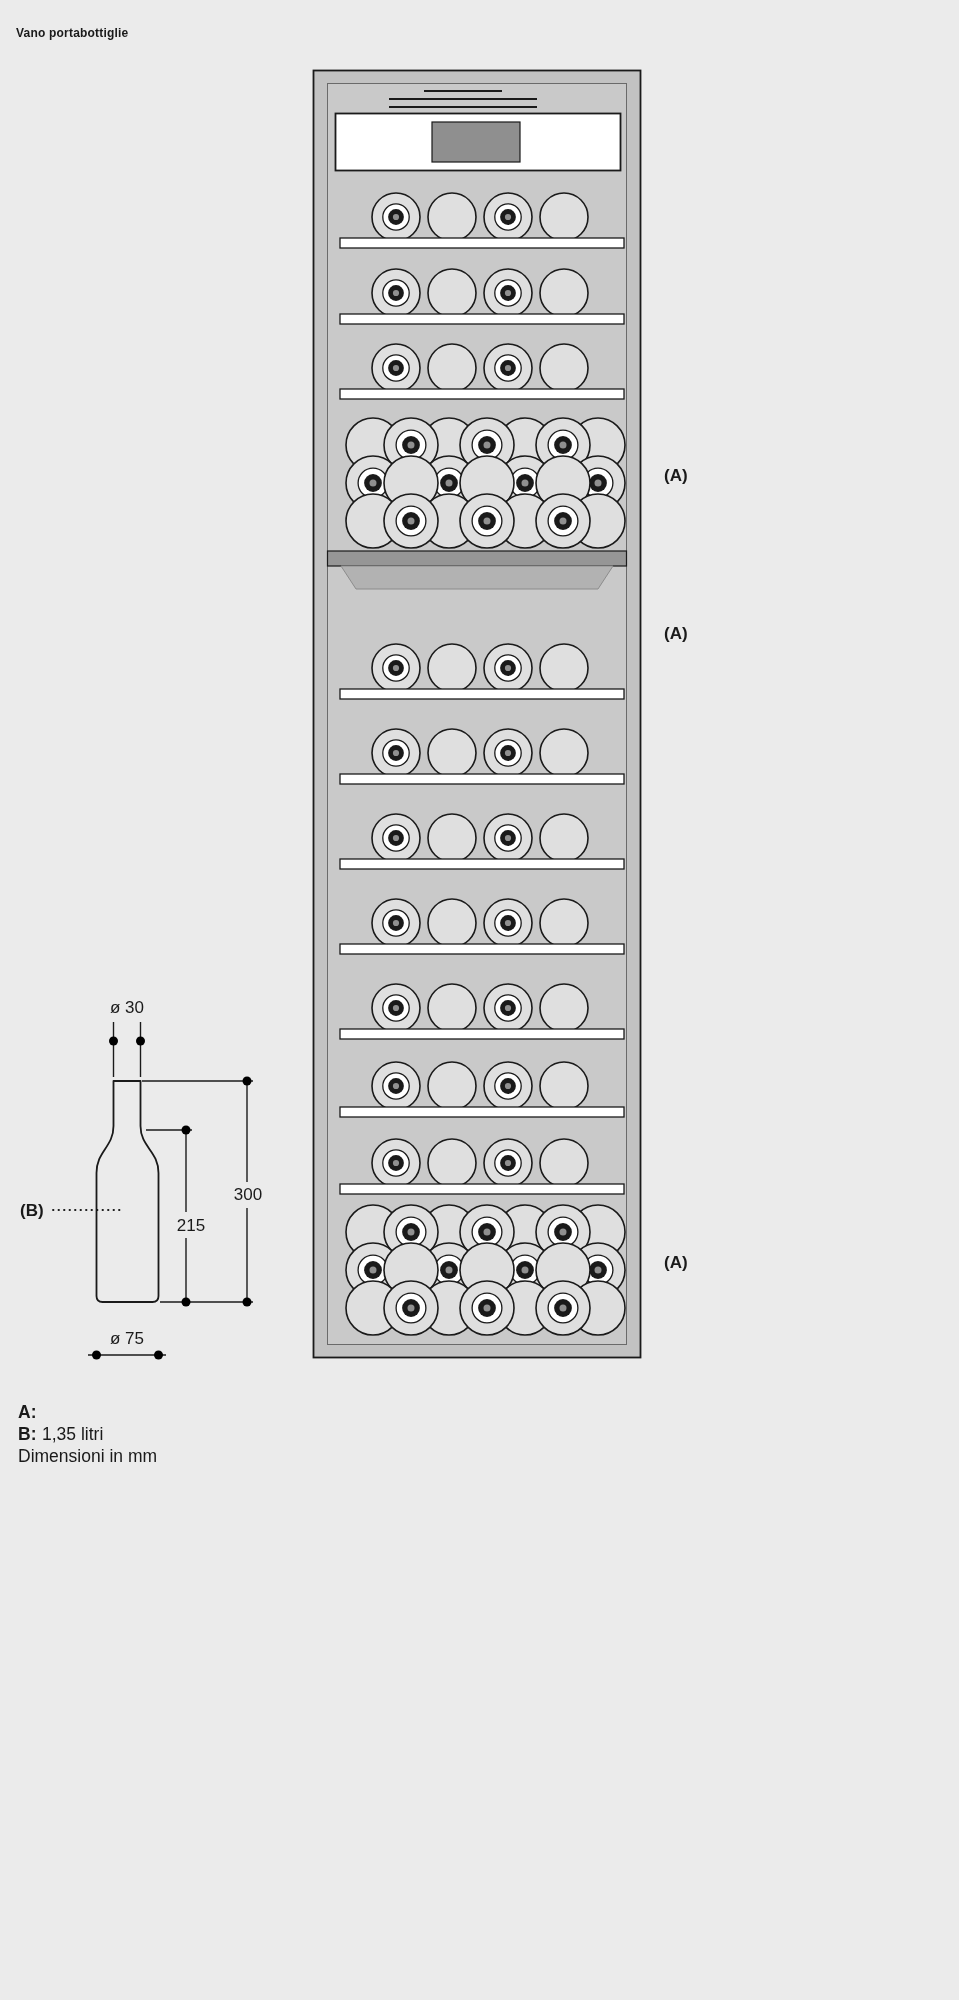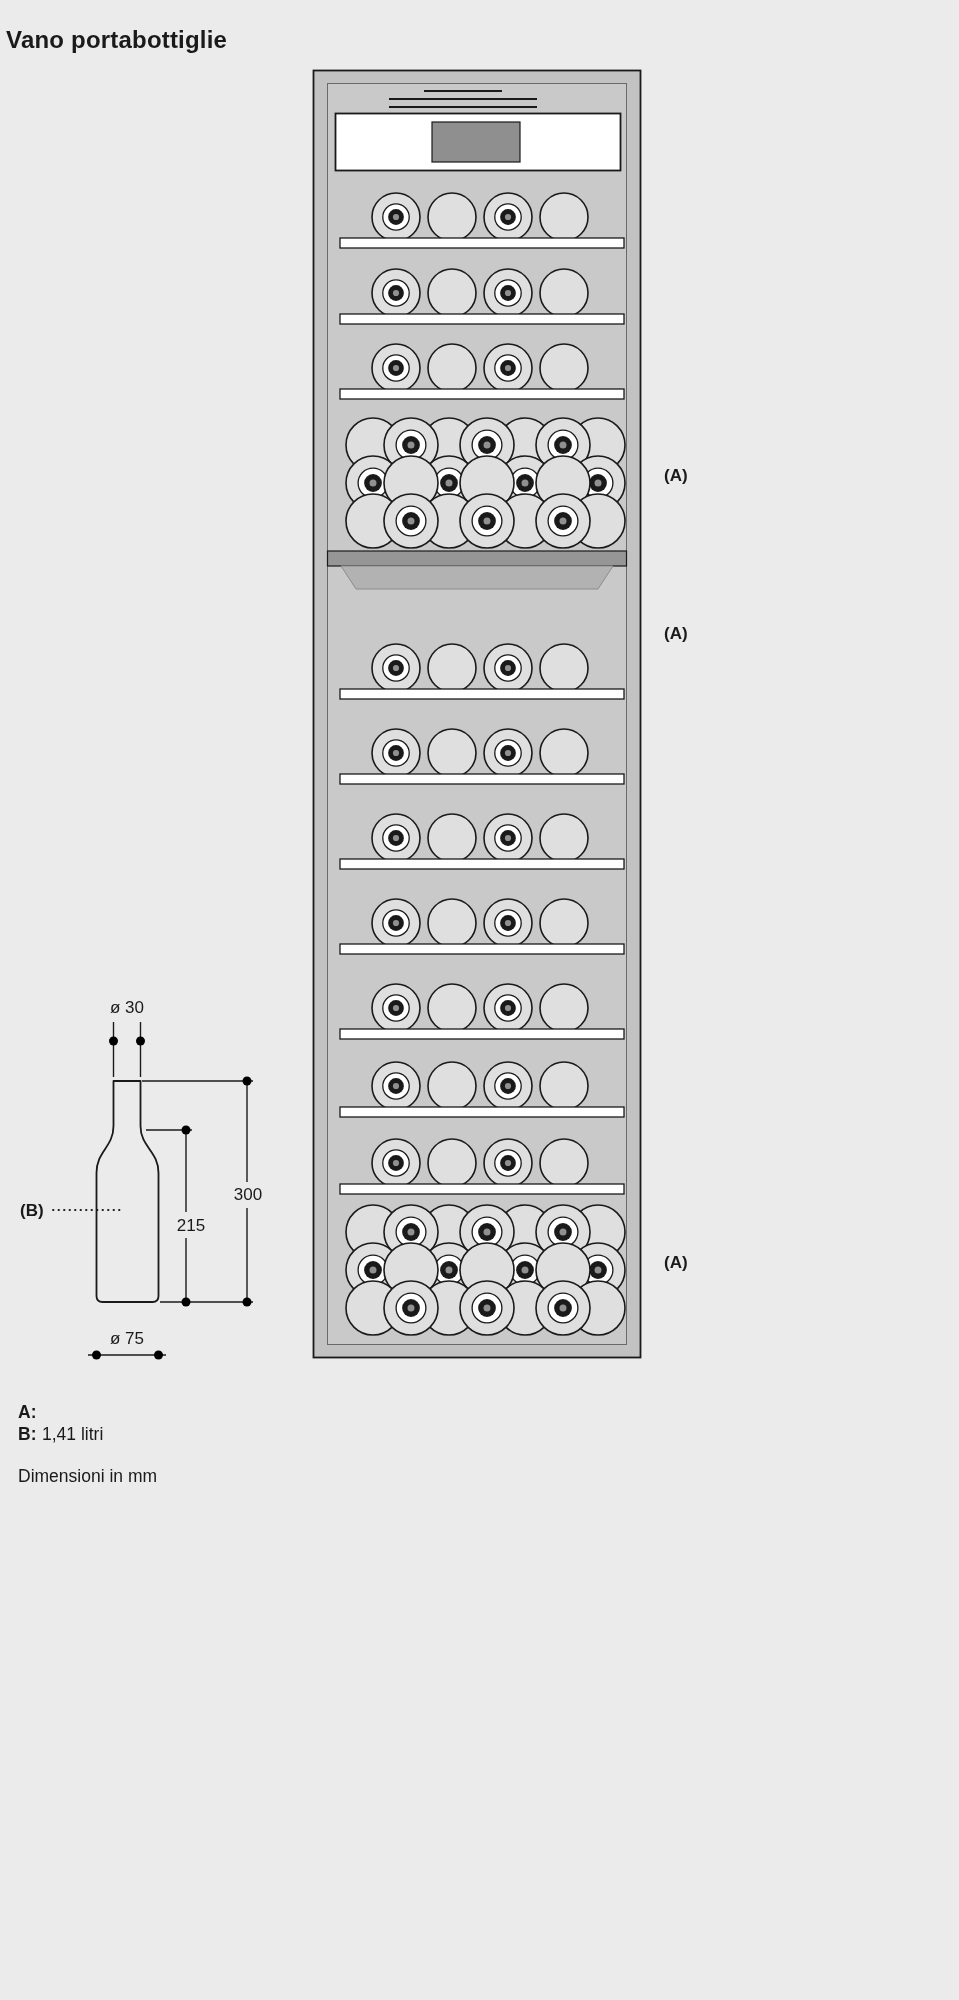--- a/index.html
+++ b/index.html
@@ -1,28 +1,28 @@
 <!DOCTYPE html>
 <html><head>
 <meta charset="utf-8">
 <style>
   *{margin:0;padding:0;box-sizing:border-box}
   html,body{background:#ebebeb}
   body{width:959px;height:2000px;position:relative;overflow:hidden;
        font-family:"Liberation Sans",sans-serif;color:#1a1a1a}
   .page{position:absolute;left:0;top:0;width:959px;height:2000px}
-  .title{position:absolute;left:6px;top:26px;font-size:24px;font-weight:700;letter-spacing:.2px}
+  .title{position:absolute;left:16px;top:26px;font-size:12px;font-weight:700;letter-spacing:.2px}
   svg.diagram{position:absolute;left:0;top:0;display:block}
   svg text{font-family:"Liberation Sans",sans-serif;fill:#1a1a1a;font-size:17px}
   svg text.bold{font-weight:700}
   .legend{position:absolute;left:18px;top:1401px;width:720px;font-size:17.5px;line-height:22px}
   .footnote{display:flex}
   .fkey{font-weight:700;flex:0 0 24px}
   .ftext{width:600px}
-  .units{margin-top:20px}
+  .units{}
 </style>
 </head>
 <body>
 
 <div class="page">
 
   <div class="title">Vano portabottiglie</div>
 
   <svg class="diagram" width="959" height="2000" viewBox="0 0 959 2000">
 
@@ -472,18 +472,18 @@
       <circle cx="158.5" cy="1355" r="4.5"></circle>
     </g>
   </svg>
 
   <div class="legend">
     <div class="footnote">
       <span class="fkey">A:</span>
     </div>
     <div class="footnote">
       <span class="fkey">B:</span>
-      <span class="ftext">1,41 litri</span>
+      <span class="ftext">1,35 litri</span>
     </div>
     <div class="units">Dimensioni in mm</div>
   </div>
 
 </div>
 
 </body></html>

